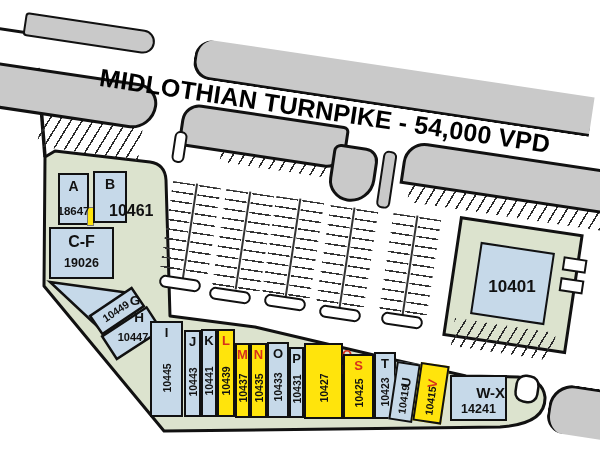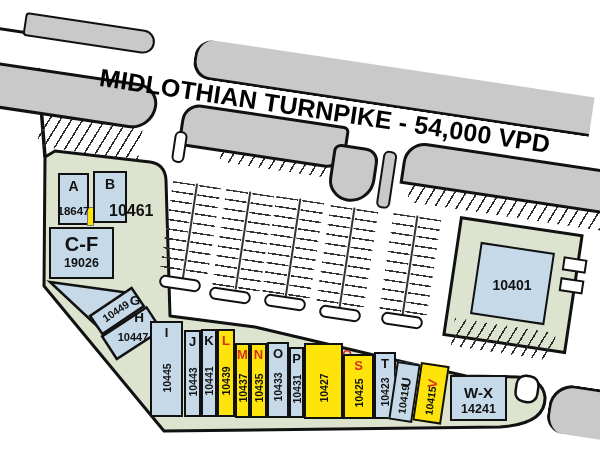--- a/index.html
+++ b/index.html
@@ -40,21 +40,21 @@
   #sliver{position:absolute;left:87px;top:207px;width:7px;height:19px;background:var(--avail,#ffe40c);border:1px solid #777;box-sizing:border-box;}
   .lbl{position:absolute;color:#111;font-weight:700;text-align:center;line-height:1.05;}
   
   .unit{position:absolute;background:var(--leased,#c6d9e9);border:2px solid var(--line);box-sizing:border-box;}
   .unit.avail{background:var(--avail,#ffe40c);}
   .unit .L{position:absolute;left:0;right:0;top:2px;text-align:center;font-weight:700;font-size:13px;color:#111;}
   .unit.avail .L{color:var(--avail-letter,#d7311c);}
   .unit .N{position:absolute;left:50%;top:60%;transform:translate(-50%,-50%) rotate(-90deg);font-weight:700;font-size:10.5px;color:#111;white-space:nowrap;}
   .unit.rot .L{top:10px;transform:rotate(-90deg);}
   .unit.rot .N{top:64%;}
-  .unit.wide .L{position:static;display:block;margin-top:7px;font-size:15px;}
+  .unit.wide .L{position:static;display:block;margin-top:7px;font-size:15px;text-align:right;}
   .unit.wide .N{position:static;display:block;transform:none;text-align:center;font-size:12.5px;margin-top:1px;}
 </style>
 </head>
 <body>
 
 <div id="stage">
 
   <svg class="abs" width="600" height="451" viewBox="0 0 600 451" style="left:0;top:0">
     <path d="M55,151 L150,162 Q165,164 166,180 L170,316 L255,327 L395,360 L466,376 L518,377
              Q543,379 545,397 Q546,424 500,427 L164,431 L44,286 L45,157 Z" fill="#dce3ce" stroke="#111" stroke-width="3" stroke-linejoin="round"></path>
@@ -125,27 +125,27 @@
   <div class="bldg" id="bA" style="left:58px;top:173px;width:31px;height:52px"></div>
   <div id="sliver"></div>
   <div class="bldg" id="bB" style="left:93px;top:171px;width:34px;height:52px"></div>
   <div class="bldg" id="bCF" style="left:49px;top:227px;width:65px;height:52px"></div>
   <div class="bldg" id="bPad"></div>
 
   <div class="lbl" style="left:58px;width:31px;top:179px;font-size:14px">A</div>
   <div class="lbl" style="left:55px;width:37px;top:205px;font-size:11.5px">18647</div>
   <div class="lbl" style="left:93px;width:34px;top:177px;font-size:14px">B</div>
   <div class="lbl" style="left:109px;width:38px;top:203px;font-size:16px">10461</div>
-  <div class="lbl" style="left:49px;width:65px;top:234px;font-size:20px">C-F</div>
+  <div class="lbl" style="left:49px;width:65px;top:234px;font-size:16px">C-F</div>
   <div class="lbl" style="left:49px;width:65px;top:257px;font-size:12.5px">19026</div>
   <div class="lbl" style="left:127px;width:16px;top:294px;font-size:13.5px">G</div>
   <div class="lbl" style="left:94px;width:44px;top:306px;font-size:10.5px;transform:rotate(-34deg)">10449</div>
   <div class="lbl" style="left:131px;width:16px;top:311px;font-size:13.5px">H</div>
   <div class="lbl" style="left:111px;width:44px;top:332px;font-size:11px">10447</div>
-  <div class="lbl" style="left:477px;width:70px;top:278px;font-size:14px">10401</div>
+  <div class="lbl" style="left:477px;width:70px;top:278px;font-size:17px">10401</div>
 
   <div id="units">
       <div class="unit" style="left: 150px; top: 321px; width: 33px; height: 96px;">
         <span class="L">I</span>
         <span class="N">10445</span>
       </div>
       <div class="unit" style="left: 184px; top: 330px; width: 17px; height: 87px;">
         <span class="L">J</span>
         <span class="N">10443</span>
       </div>

